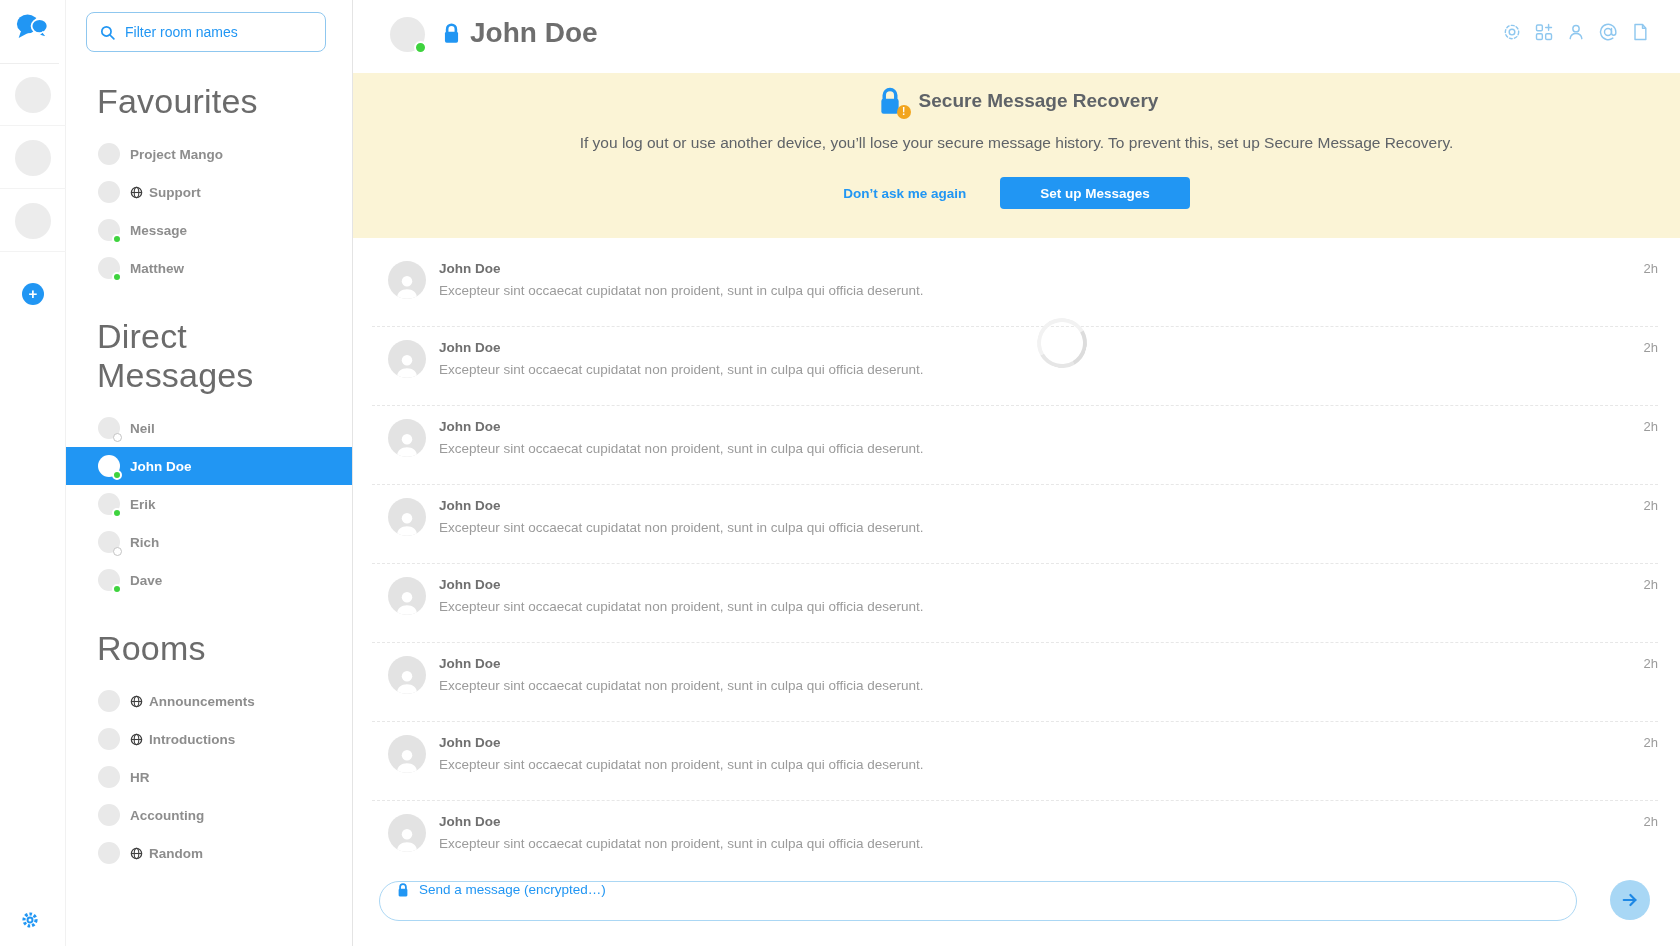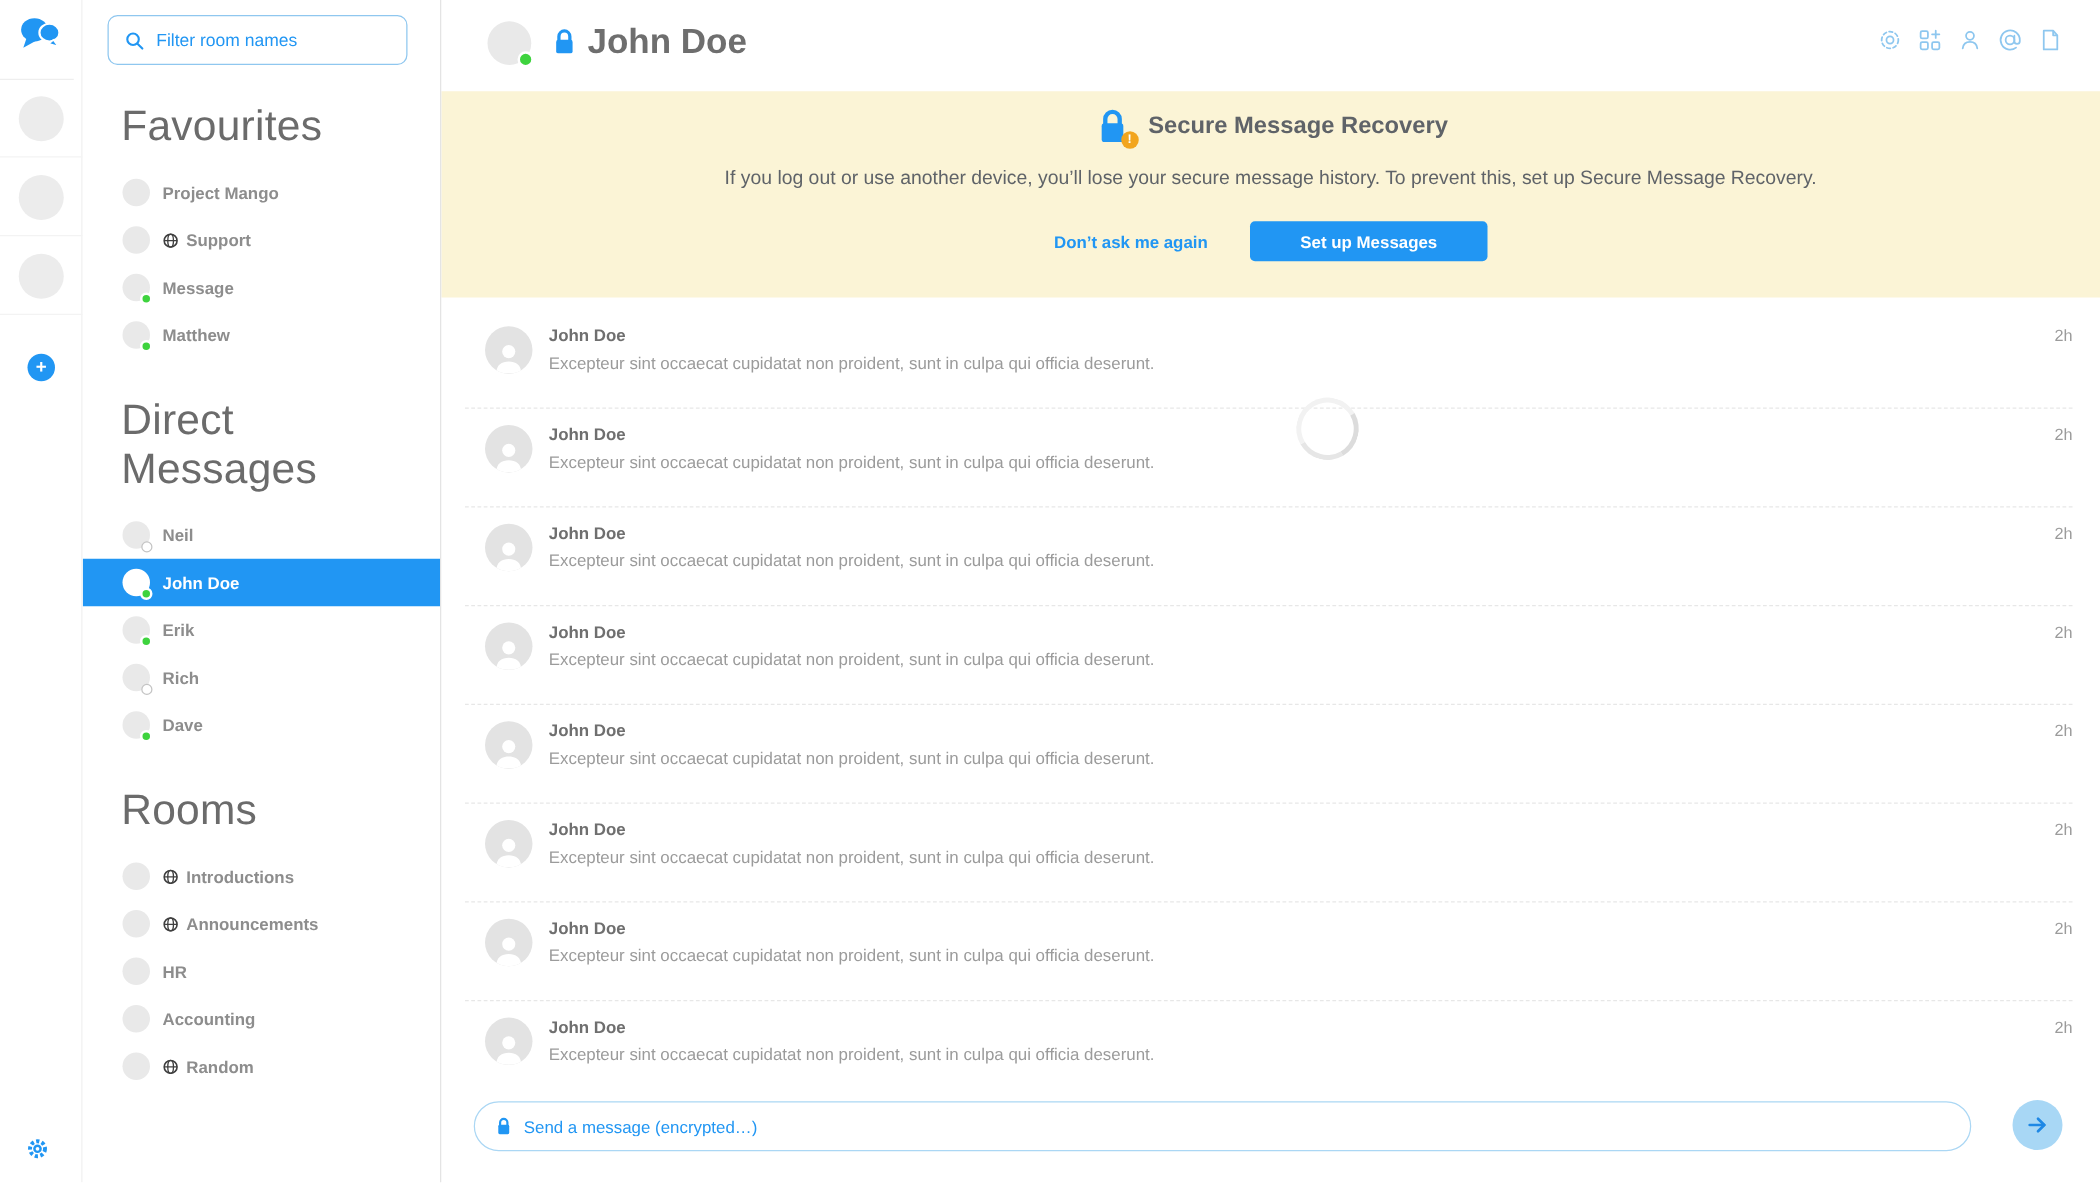--- a/index.html
+++ b/index.html
@@ -87,21 +87,21 @@
   .msg-text { margin-top:7px; font-size:13.5px; color:#9b9b9b; }
   .msg-time { position:absolute; right:0; top:13px; font-size:13px; color:#9b9b9b; }
   .spinner { position:absolute; left:684px; top:80px; width:50px; height:50px; border-radius:50%;
              border:4px solid #f2f2f2; border-right-color:#dcdcdc; border-bottom-color:#e6e6e6;
              transform:rotate(15deg); }
 
   
   .composer { position:absolute; left:0; right:0; bottom:0; height:78px; background:#fff; }
   .composer-field { position:absolute; left:26px; bottom:25px; width:1198px; height:40px;
                     border:1px solid #abd7f4; border-radius:20px; background:#fff;
-                    display:flex; align-items:center; padding:0 16px; gap:9px; }
+                    display:flex; align-items:flex-start; padding:0 16px; gap:9px; }
   .composer-input { border:none; outline:none; flex:1; font-size:13.5px; color:#2196f3;
                     font-family:"Liberation Sans", sans-serif; background:transparent; }
   .composer-input::placeholder { color:#2196f3; opacity:1; }
   .send-button { position:absolute; left:1257px; bottom:26px; width:40px; height:40px;
                  border-radius:50%; background:#a8d7f5; border:none; cursor:pointer;
                  display:flex; align-items:center; justify-content:center; }
 </style>
 </head>
 <body>
 
@@ -240,33 +240,33 @@
     <div class="section-items">
   <div class="room-item">
     <span class="room-avatar">
       
     </span>
     <svg class="globe-icon" width="13" height="13" viewBox="0 0 24 24">
       <circle cx="12" cy="12" r="9.5" fill="none" stroke="#3f3f3f" stroke-width="2.4"></circle>
       <ellipse cx="12" cy="12" rx="4.2" ry="9.5" fill="none" stroke="#3f3f3f" stroke-width="2"></ellipse>
       <path d="M2.5 12 h19" stroke="#3f3f3f" stroke-width="2"></path>
     </svg>
-    <span class="room-label">Introductions</span>
+    <span class="room-label">Announcements</span>
   </div>
 
   <div class="room-item">
     <span class="room-avatar">
       
     </span>
     <svg class="globe-icon" width="13" height="13" viewBox="0 0 24 24">
       <circle cx="12" cy="12" r="9.5" fill="none" stroke="#3f3f3f" stroke-width="2.4"></circle>
       <ellipse cx="12" cy="12" rx="4.2" ry="9.5" fill="none" stroke="#3f3f3f" stroke-width="2"></ellipse>
       <path d="M2.5 12 h19" stroke="#3f3f3f" stroke-width="2"></path>
     </svg>
-    <span class="room-label">Announcements</span>
+    <span class="room-label">Introductions</span>
   </div>
 
   <div class="room-item">
     <span class="room-avatar">
       
     </span>
 
     <span class="room-label">HR</span>
   </div>
 

